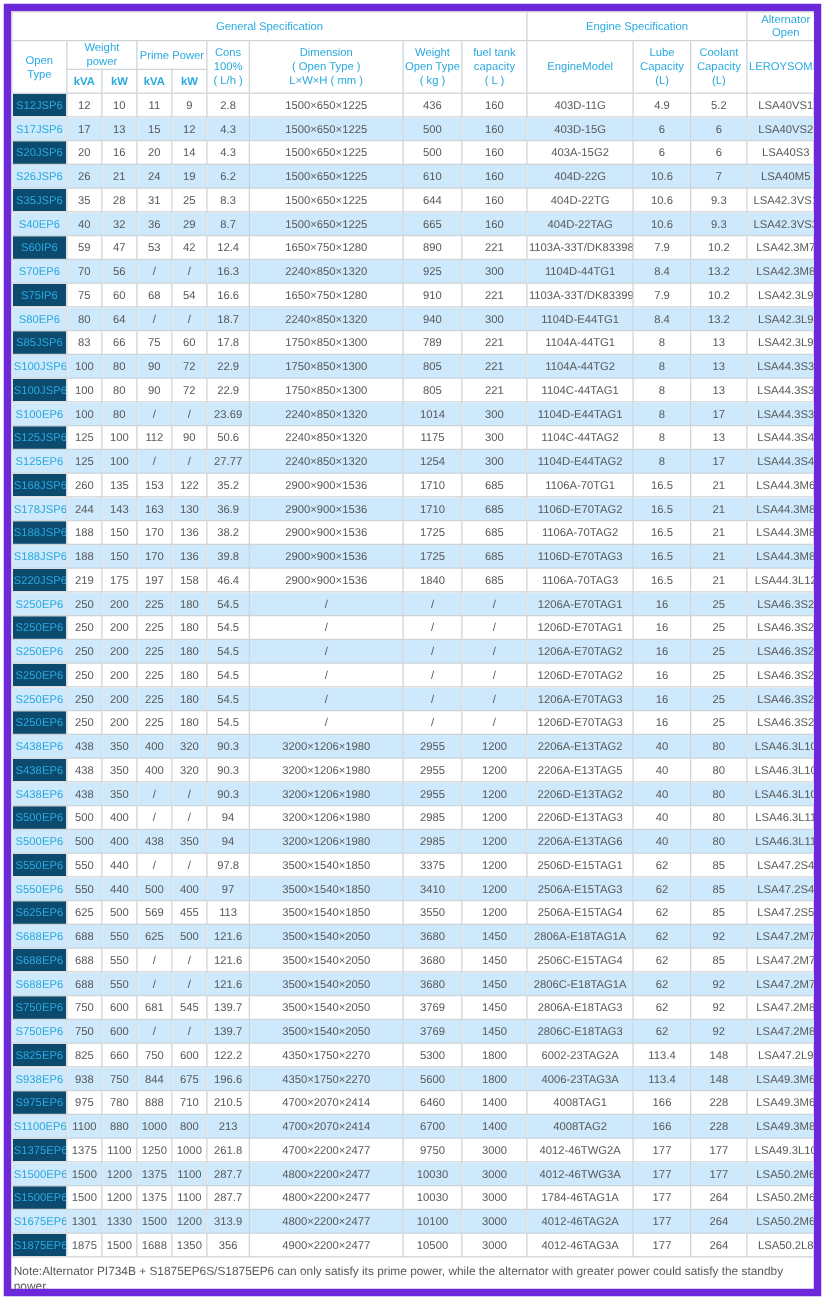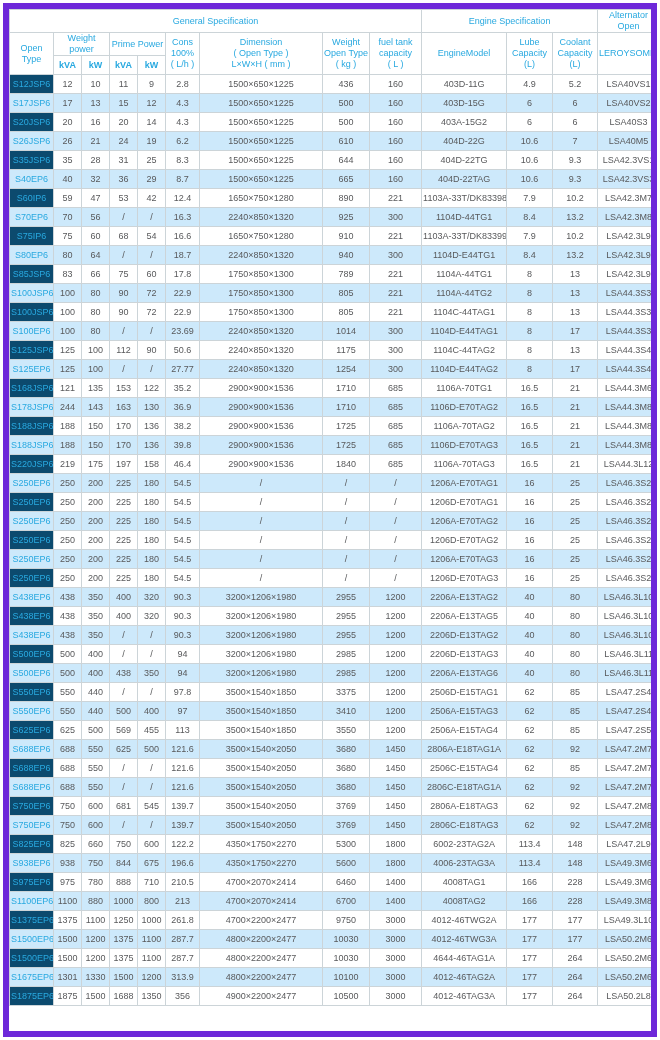--- a/index.html
+++ b/index.html
@@ -315,21 +315,21 @@
           <td>2240×850×1320</td>
           <td>1254</td>
           <td>300</td>
           <td>1104D-E44TAG2</td>
           <td>8</td>
           <td>17</td>
           <td>LSA44.3S4</td>
         </tr>
         <tr>
           <td class="model">S168JSP6</td>
-          <td>121</td>
+          <td>260</td>
           <td>135</td>
           <td>153</td>
           <td>122</td>
           <td>35.2</td>
           <td>2900×900×1536</td>
           <td>1710</td>
           <td>685</td>
           <td>1106A-70TG1</td>
           <td>16.5</td>
           <td>21</td>
@@ -773,21 +773,21 @@
         <tr>
           <td class="model">S1500EP6</td>
           <td>1500</td>
           <td>1200</td>
           <td>1375</td>
           <td>1100</td>
           <td>287.7</td>
           <td>4800×2200×2477</td>
           <td>10030</td>
           <td>3000</td>
-          <td>4644-46TAG1A</td>
+          <td>1784-46TAG1A</td>
           <td>177</td>
           <td>264</td>
           <td>LSA50.2M6</td>
         </tr>
         <tr>
           <td class="model">S1675EP6</td>
           <td>1301</td>
           <td>1330</td>
           <td>1500</td>
           <td>1200</td>
@@ -810,13 +810,14 @@
           <td>4900×2200×2477</td>
           <td>10500</td>
           <td>3000</td>
           <td>4012-46TAG3A</td>
           <td>177</td>
           <td>264</td>
           <td>LSA50.2L8</td>
         </tr>
       </tbody>
   </table>
+  <div class="note">Note:Alternator PI734B + S1875EP6S/S1875EP6 can only satisfy its prime power, while the alternator with greater power could satisfy the standby power.</div>
 </div>
 
 </body></html>

